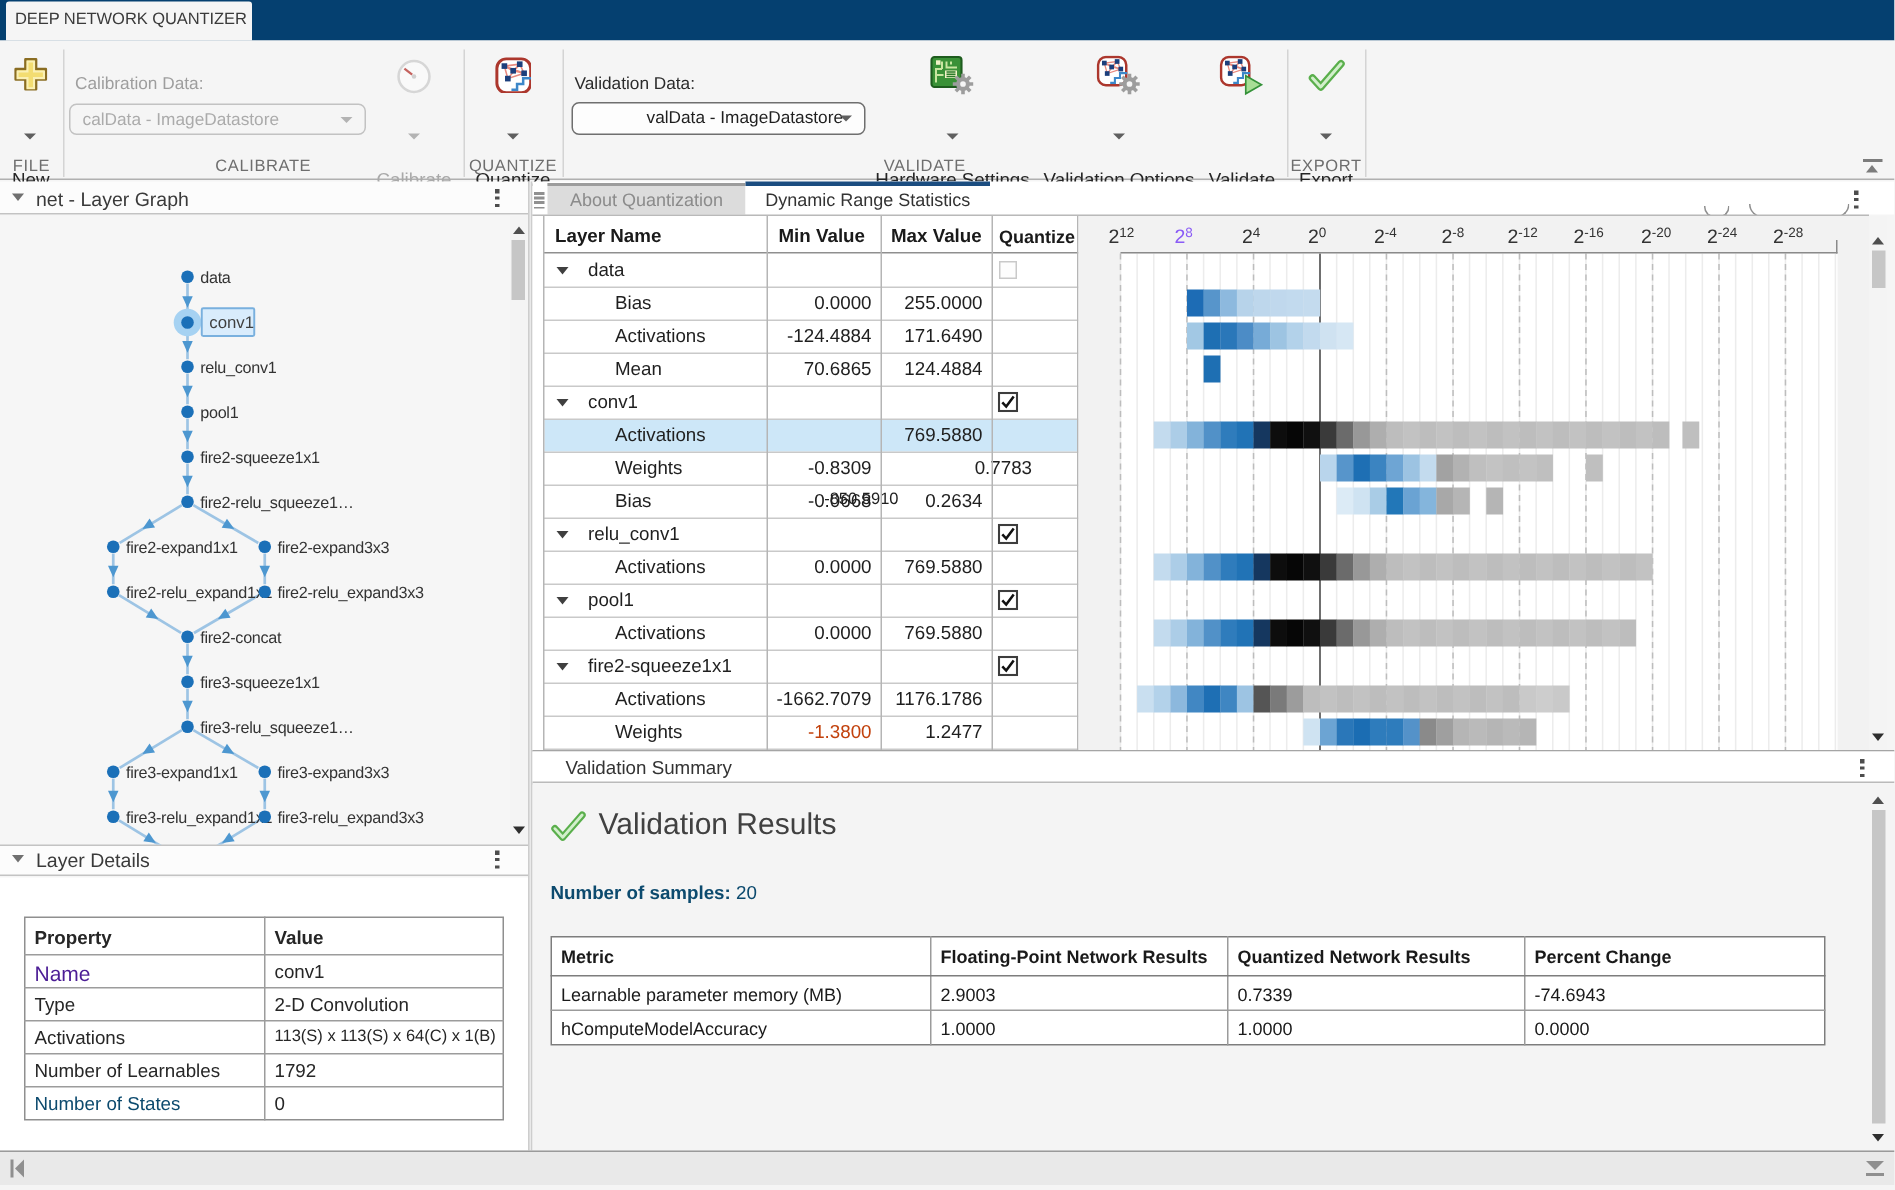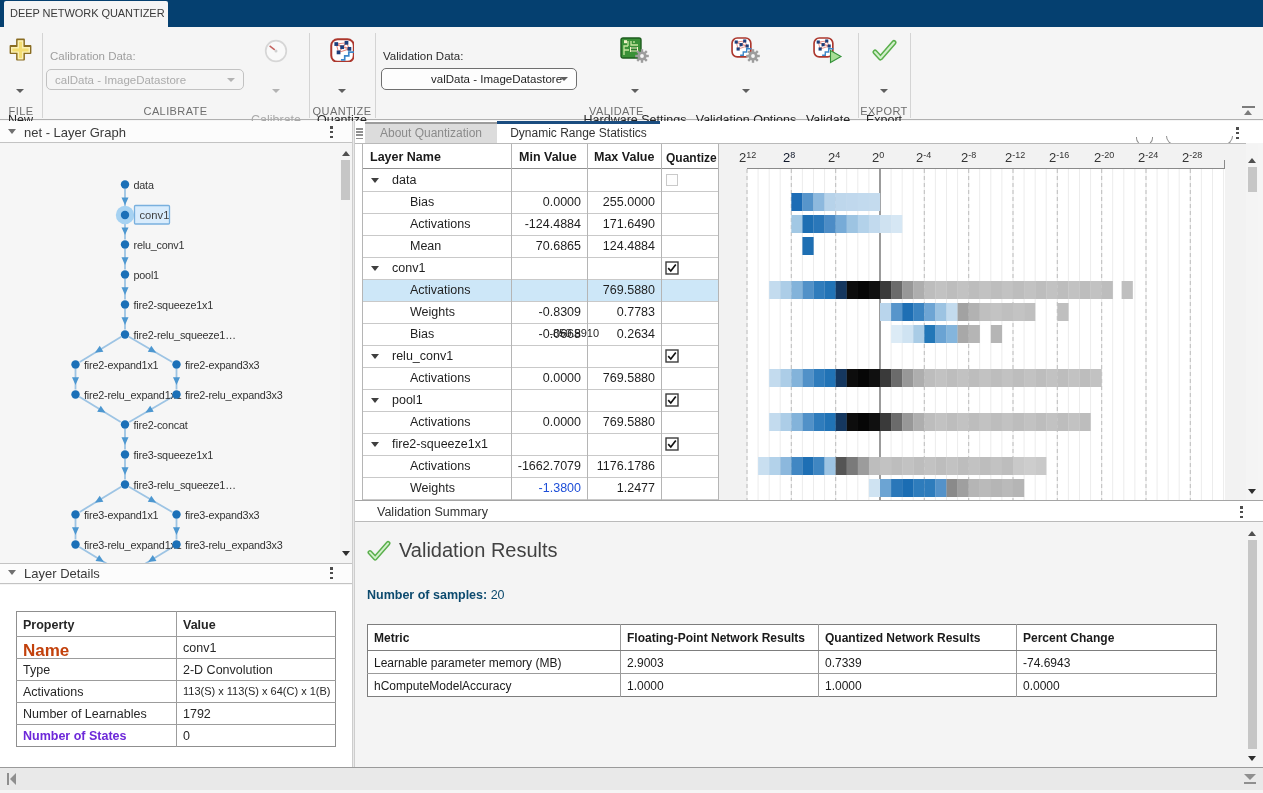--- a/index.html
+++ b/index.html
@@ -239,33 +239,33 @@
     <i></i>
     <i></i>
     <i></i>
   </div>
 <div class="abs" style="left:0;top:585px;width:352px;height:182px;background:#fff;"></div>
 <div class="abs" style="left:16px;top:611px;width:320px;height:136px;border:1.2px solid #8f8f8f;"></div>
 <div class="abs" style="left:176px;top:611px;width:1px;height:136px;background:#9c9c9c;"></div>
 <div class="abs" style="left:23px;top:618px;font-size:12.5px;font-weight:bold;color:#262626;">Property</div>
 <div class="abs" style="left:183px;top:618px;font-size:12.5px;font-weight:bold;color:#262626;">Value</div>
 <div class="abs" style="left:16px;top:636px;width:320px;height:1px;background:#9c9c9c;"></div>
-<div class="abs" style="left:23px;top:641px;font-size:17px;font-weight:bold;color:#c2410c;">Name</div>
+<div class="abs" style="left:23px;top:641px;font-size:14px;font-weight:normal;color:#4c1d95;">Name</div>
 <div class="abs" style="left:183px;top:641px;font-size:12.5px;font-weight:normal;color:#262626;">conv1</div>
 <div class="abs" style="left:16px;top:658px;width:320px;height:1px;background:#9c9c9c;"></div>
 <div class="abs" style="left:23px;top:663px;font-size:12.5px;font-weight:normal;color:#262626;">Type</div>
 <div class="abs" style="left:183px;top:663px;font-size:12.5px;font-weight:normal;color:#262626;">2-D Convolution</div>
 <div class="abs" style="left:16px;top:680px;width:320px;height:1px;background:#9c9c9c;"></div>
 <div class="abs" style="left:23px;top:685px;font-size:12.5px;font-weight:normal;color:#262626;">Activations</div>
 <div class="abs" style="left:183px;top:685px;font-size:11px;font-weight:normal;color:#262626;">113(S) x 113(S) x 64(C) x 1(B)</div>
 <div class="abs" style="left:16px;top:702px;width:320px;height:1px;background:#9c9c9c;"></div>
 <div class="abs" style="left:23px;top:707px;font-size:12.5px;font-weight:normal;color:#262626;">Number of Learnables</div>
 <div class="abs" style="left:183px;top:707px;font-size:12.5px;font-weight:normal;color:#262626;">1792</div>
 <div class="abs" style="left:16px;top:724px;width:320px;height:1px;background:#9c9c9c;"></div>
-<div class="abs" style="left:23px;top:729px;font-size:12.5px;font-weight:bold;color:#6d28d9;">Number of States</div>
+<div class="abs" style="left:23px;top:729px;font-size:12.5px;font-weight:normal;color:#0c4a6e;">Number of States</div>
 <div class="abs" style="left:183px;top:729px;font-size:12.5px;font-weight:normal;color:#262626;">0</div>
 <div class="abs" style="left:352px;top:121px;width:3px;height:646px;background:#e9e9e9;border-left:1px solid #cdcdcd;border-right:1px solid #cdcdcd;"></div>
 
 <div class="abs" style="left:355px;top:121px;width:908px;height:22px;background:#fff;"></div>
 <div class="abs" style="left:356px;top:128px;width:7px;">
 <div style="height:1.6px;background:#909090;margin-bottom:1.6px;"></div>
     <div style="height:1.6px;background:#909090;margin-bottom:1.6px;"></div>
     <div style="height:1.6px;background:#909090;margin-bottom:1.6px;"></div>
     <div style="height:1.6px;background:#909090;"></div>
   </div>
@@ -313,21 +313,21 @@
     <path d="M3.2 7.2 L5.8 10 L10.8 3.4" fill="none" stroke="#111" stroke-width="1.7"></path>
   </svg>
 <div class="abs" style="left:362.5px;top:280px;width:356px;height:21px;background:#cde7f8;"></div>
 <div class="abs" style="left:362px;top:301px;width:357px;height:1px;background:#c9c9c9;"></div>
 <div class="abs" style="left:410px;top:283px;font-size:12.5px;color:#1f1f1f;">Activations</div>
 <div class="abs" style="left:499px;top:283px;width:100px;text-align:right;font-size:11px;color:#1f1f1f;margin-top:44px;">-850.5910</div>
 <div class="abs" style="left:555px;top:283px;width:100px;text-align:right;font-size:12.5px;color:#1f1f1f;">769.5880</div>
 <div class="abs" style="left:362px;top:323px;width:357px;height:1px;background:#c9c9c9;"></div>
 <div class="abs" style="left:410px;top:305px;font-size:12.5px;color:#1f1f1f;">Weights</div>
 <div class="abs" style="left:481px;top:305px;width:100px;text-align:right;font-size:12.5px;color:#1f1f1f;">-0.8309</div>
-<div class="abs" style="left:555px;top:305px;width:100px;text-align:right;font-size:12.5px;color:#1f1f1f;">0.7783</div>
+<div class="abs" style="left:588px;top:305px;width:100px;text-align:right;font-size:12.5px;color:#1f1f1f;">0.7783</div>
 <div class="abs" style="left:362px;top:345px;width:357px;height:1px;background:#c9c9c9;"></div>
 <div class="abs" style="left:410px;top:327px;font-size:12.5px;color:#1f1f1f;">Bias</div>
 <div class="abs" style="left:481px;top:327px;width:100px;text-align:right;font-size:12.5px;color:#1f1f1f;">-0.0668</div>
 <div class="abs" style="left:555px;top:327px;width:100px;text-align:right;font-size:12.5px;color:#1f1f1f;">0.2634</div>
 <div class="abs" style="left:362px;top:367px;width:357px;height:1px;background:#c9c9c9;"></div>
 <div class="abs" style="left:371px;top:349.5px;width:0;height:0;border-left:4.5px solid transparent;border-right:4.5px solid transparent;border-top:5px solid #3f3f3f;margin-top:4px;"></div>
 <div class="abs" style="left:392px;top:349px;font-size:12.5px;color:#1f1f1f;">relu_conv1</div>
 <svg class="abs" style="left:665px;top:349px;" width="14" height="14" viewBox="0 0 14 14">
     <rect x="1" y="1" width="12" height="12" fill="#fff" stroke="#3d3d3d" stroke-width="1.4"></rect>
     <path d="M3.2 7.2 L5.8 10 L10.8 3.4" fill="none" stroke="#111" stroke-width="1.7"></path>
@@ -353,21 +353,21 @@
 <svg class="abs" style="left:665px;top:437px;" width="14" height="14" viewBox="0 0 14 14">
     <rect x="1" y="1" width="12" height="12" fill="#fff" stroke="#3d3d3d" stroke-width="1.4"></rect>
     <path d="M3.2 7.2 L5.8 10 L10.8 3.4" fill="none" stroke="#111" stroke-width="1.7"></path>
   </svg>
 <div class="abs" style="left:362px;top:477px;width:357px;height:1px;background:#c9c9c9;"></div>
 <div class="abs" style="left:410px;top:459px;font-size:12.5px;color:#1f1f1f;">Activations</div>
 <div class="abs" style="left:481px;top:459px;width:100px;text-align:right;font-size:12.5px;color:#1f1f1f;">-1662.7079</div>
 <div class="abs" style="left:555px;top:459px;width:100px;text-align:right;font-size:12.5px;color:#1f1f1f;">1176.1786</div>
 <div class="abs" style="left:362px;top:499px;width:357px;height:1px;background:#c9c9c9;"></div>
 <div class="abs" style="left:410px;top:481px;font-size:12.5px;color:#1f1f1f;">Weights</div>
-<div class="abs" style="left:481px;top:481px;width:100px;text-align:right;font-size:12.5px;color:#1d4ed8;">-1.3800</div>
+<div class="abs" style="left:481px;top:481px;width:100px;text-align:right;font-size:12.5px;color:#c2410c;">-1.3800</div>
 <div class="abs" style="left:555px;top:481px;width:100px;text-align:right;font-size:12.5px;color:#1f1f1f;">1.2477</div>
 <div class="abs" style="left:362px;top:144px;width:1px;height:356px;background:#b5b5b5;"></div>
 <div class="abs" style="left:511px;top:144px;width:1px;height:356px;background:#b5b5b5;"></div>
 <div class="abs" style="left:587px;top:144px;width:1px;height:356px;background:#b5b5b5;"></div>
 <div class="abs" style="left:661px;top:144px;width:1px;height:356px;background:#b5b5b5;"></div>
 <div class="abs" style="left:718px;top:144px;width:1px;height:356px;background:#b5b5b5;"></div>
 
 <div class="abs" style="left:719px;top:144px;width:527px;height:356px;background:#f2f2f2;"></div>
 <div class="abs" style="left:747px;top:169px;width:478px;height:331px;background:#fff;"></div>
 <svg class="abs" style="left:719px;top:144px;" width="527" height="356" viewBox="719 144 527 356">
@@ -597,21 +597,21 @@
     <rect x="957.58" y="479" width="11.23" height="18" fill="#9f9f9f"></rect>
     <rect x="968.66" y="479" width="11.23" height="18" fill="#b5b5b5"></rect>
     <rect x="979.74" y="479" width="11.23" height="18" fill="#bababa"></rect>
     <rect x="990.83" y="479" width="11.23" height="18" fill="#b5b5b5"></rect>
     <rect x="1001.91" y="479" width="11.23" height="18" fill="#bababa"></rect>
     <rect x="1012.99" y="479" width="11.23" height="18" fill="#b5b5b5"></rect>
   </svg>
 <div class="abs" style="left:747px;top:168px;width:478px;height:1.4px;background:#8a8a8a;"></div>
 <div class="abs" style="left:1224px;top:160px;width:1.4px;height:9px;background:#8a8a8a;"></div>
 <div class="abs" style="left:739px;top:150px;font-size:13px;color:#333;">2<span style="font-size:9px;vertical-align:4px;">12</span></div>
-<div class="abs" style="left:783px;top:150px;font-size:13px;color:#0f172a;">2<span style="font-size:9px;vertical-align:4px;">8</span></div>
+<div class="abs" style="left:783px;top:150px;font-size:13px;color:#8b5cf6;">2<span style="font-size:9px;vertical-align:4px;">8</span></div>
 <div class="abs" style="left:828px;top:150px;font-size:13px;color:#333;">2<span style="font-size:9px;vertical-align:4px;">4</span></div>
 <div class="abs" style="left:872px;top:150px;font-size:13px;color:#333;">2<span style="font-size:9px;vertical-align:4px;">0</span></div>
 <div class="abs" style="left:916px;top:150px;font-size:13px;color:#333;">2<span style="font-size:9px;vertical-align:4px;">-4</span></div>
 <div class="abs" style="left:961px;top:150px;font-size:13px;color:#333;">2<span style="font-size:9px;vertical-align:4px;">-8</span></div>
 <div class="abs" style="left:1005px;top:150px;font-size:13px;color:#333;">2<span style="font-size:9px;vertical-align:4px;">-12</span></div>
 <div class="abs" style="left:1049px;top:150px;font-size:13px;color:#333;">2<span style="font-size:9px;vertical-align:4px;">-16</span></div>
 <div class="abs" style="left:1094px;top:150px;font-size:13px;color:#333;">2<span style="font-size:9px;vertical-align:4px;">-20</span></div>
 <div class="abs" style="left:1138px;top:150px;font-size:13px;color:#333;">2<span style="font-size:9px;vertical-align:4px;">-24</span></div>
 <div class="abs" style="left:1182px;top:150px;font-size:13px;color:#333;">2<span style="font-size:9px;vertical-align:4px;">-28</span></div>
 

